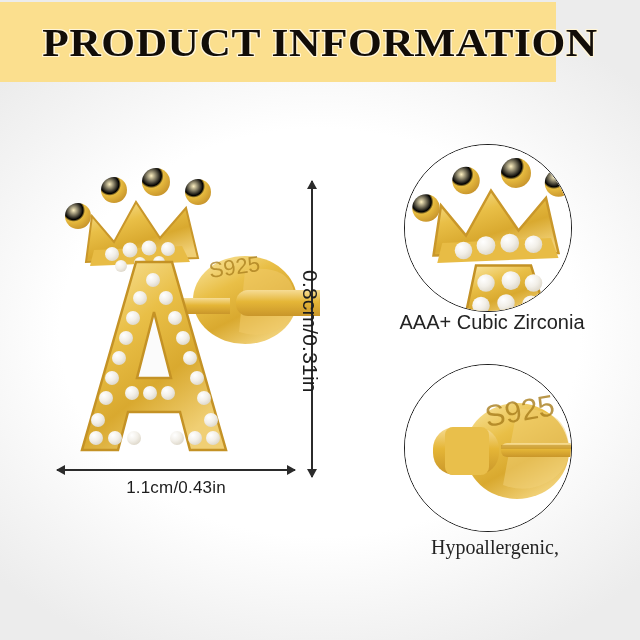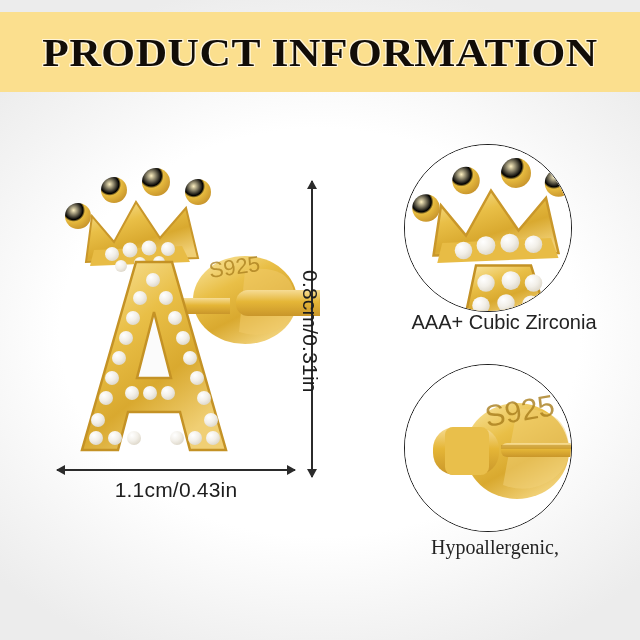--- a/index.html
+++ b/index.html
@@ -10,21 +10,21 @@
   }
   #page{
     position:relative;width:640px;height:640px;
     background:
       radial-gradient(ellipse 70% 55% at 50% 52%, #ffffff 0%, #ffffff 58%, #f4f4f4 82%, #ececec 100%);
     overflow:hidden;
   }
 
   
   #banner{
-    position:absolute;left:0;top:12px;width:640px;height:80px;
+    position:absolute;left:0;top:2px;width:556px;height:80px;
     background:#fbdf8e;
   }
   #banner-title{
     position:absolute;left:0;top:0;width:640px;height:80px;
     display:flex;align-items:center;justify-content:center;
     font-family:"Liberation Serif", serif;
     font-weight:bold;
     font-size:41px;
     letter-spacing:0.5px;
     color:#120d08;
@@ -60,21 +60,21 @@
   }
   .dim-line-v:before,.dim-line-v:after{
     content:"";position:absolute;left:-4px;width:0;height:0;
     border-left:5px solid transparent;border-right:5px solid transparent;
   }
   .dim-line-v:before{top:-1px;border-bottom:9px solid #2b2b2b;}
   .dim-line-v:after{bottom:-1px;border-top:9px solid #2b2b2b;}
 
   #dim-label-width{
     position:absolute;left:57px;top:478px;width:238px;
-    text-align:center;font-size:21px;color:#1d1d1d;
+    text-align:center;font-size:17px;color:#1d1d1d;
     letter-spacing:0.2px;
   }
   #dim-label-height{
     position:absolute;left:322px;top:270px;
     font-size:21px;color:#1d1d1d;letter-spacing:0.2px;
     transform-origin:left top;
     transform:rotate(90deg);
     white-space:nowrap;
   }
 
@@ -83,21 +83,21 @@
     position:absolute;width:166px;height:166px;border-radius:50%;
     border:1.6px solid #1c1c1c;background:#ffffff;overflow:hidden;
   }
   #inset-top{left:404px;top:144px;}
   #inset-bottom{left:404px;top:364px;}
 
   .caption{
     position:absolute;text-align:center;font-size:20px;color:#232323;
     line-height:1.25;width:260px;
   }
-  #caption-top{left:374px;top:310px;}
+  #caption-top{left:362px;top:310px;}
   #caption-bottom{left:365px;top:535px;font-family:Liberation Serif, serif;}
 </style>
 </head>
 <body>
 
 <div id="page">
 
   <div id="banner">
     <div id="banner-title">PRODUCT INFORMATION</div>
   </div>

